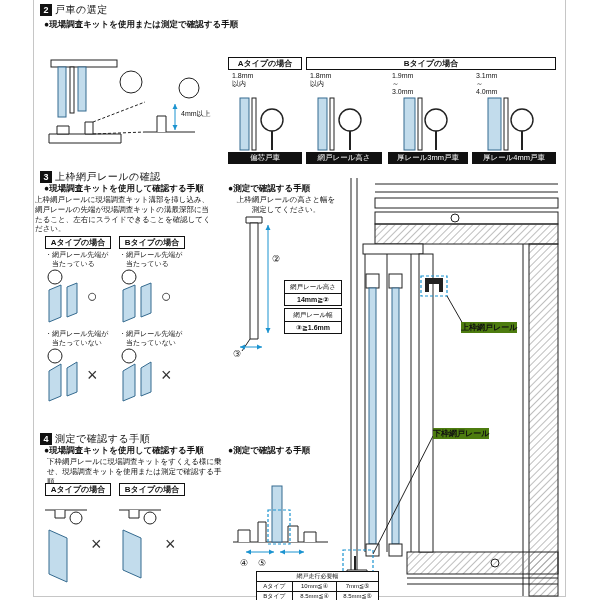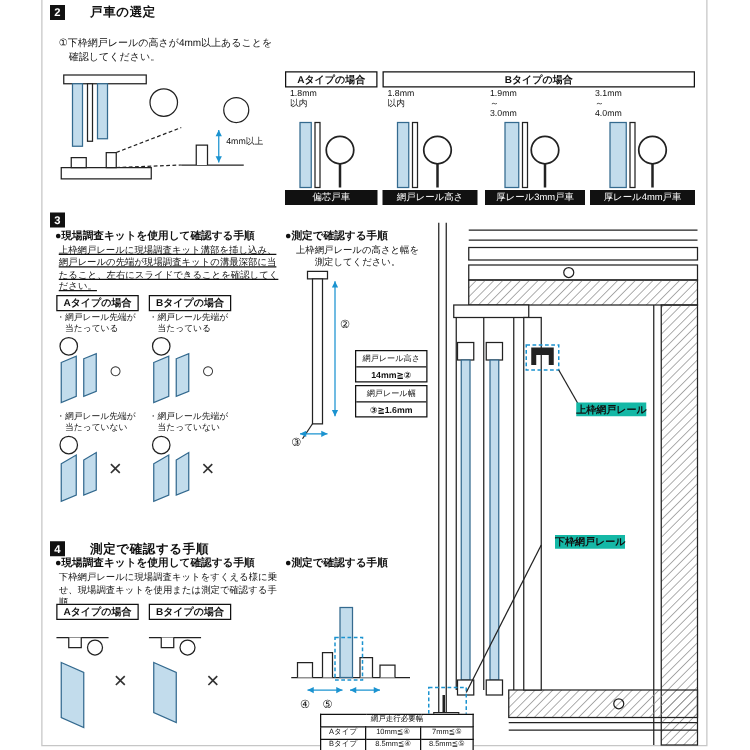--- a/index.html
+++ b/index.html
@@ -4,53 +4,52 @@
 <style>
   * { margin:0; padding:0; box-sizing:border-box; }
   html,body { width:600px; height:600px; background:#fff; }
   body { font-family:"Liberation Sans","DejaVu Sans",sans-serif; color:#111; }
   .canvas { position:relative; width:600px; height:600px; background:#fff; overflow:hidden; }
   .abs { position:absolute; }
   .page-border { position:absolute; left:33px; top:-1px; width:533px; height:598px; border:1px solid #c6c6c6; }
   .sec-header { display:flex; align-items:center; gap:3px; }
   .num-box { width:12px; height:12px; background:#111; color:#fff; font-size:9px; font-weight:bold;
              display:flex; align-items:center; justify-content:center; flex:0 0 auto; }
-  .sec-title { font-size:10px; font-weight:bold; letter-spacing:0.5px;margin-left:17px; }
+  .sec-title { font-size:10px; font-weight:normal; letter-spacing:0.5px; }
   .bullet { font-size:8.5px; font-weight:bold; }
   .body-text { font-size:8px; line-height:1.35; }
   .small-text { font-size:7.5px; line-height:1.3; }
   .pre { white-space:pre-line; }
   .type-header { border:1px solid #111; background:#fff; font-size:8px; font-weight:bold;
                  text-align:center; height:13px; line-height:11px; }
   .black-label { background:#111; color:#fff; font-size:7.5px; text-align:center; height:12px; line-height:12px; }
   .dim-text { font-size:7px; line-height:1.15; }
   .mini-label { font-size:7px; line-height:1.25; }
   .mark { font-size:18px; line-height:1; color:#333; }
   .diag { display:flex; align-items:center; gap:4px; }
   .label-box { border:1px solid #111; background:#fff; }
   .lb-top { font-size:6.5px; text-align:center; border-bottom:1px solid #111; padding:1.5px 2px; }
   .lb-bot { font-size:7px; font-weight:bold; text-align:center; padding:1.5px 2px; }
-  .callout { font-size:8px; font-weight:bold; background:#14b8a6;font-family:Liberation Mono, monospace; }
+  .callout { font-size:8px; font-weight:bold; background:#4d7c0f;font-family:Liberation Mono, monospace; }
   .circ-num { font-size:9px; }
   .spec-table { border-collapse:collapse; background:#fff; }
   .spec-table td { border:1px solid #111; font-size:6px; text-align:center; padding:0 2px; height:9px; line-height:9px; }
   svg { display:block; }
 </style>
 </head>
 <body>
 
 <div class="canvas">
   <div class="page-border"></div>
 
   <div class="abs sec-header" style="left:40px; top:3px;">
     <span class="num-box">2</span>
     <span class="sec-title">戸車の選定</span>
   </div>
-  <div class="abs body-text pre" style="left:47px; top:30px; width:190px;">①下枠網戸レールの高さが4mm以上あることを
-　確認してください。</div>
+  <div class="abs bullet" style="left:44px; top:19px;">●現場調査キットを使用または測定で確認する手順</div>
 
   <div class="abs" style="left:45px; top:58px;">
     <svg width="175" height="110">
       <rect x="6" y="2" width="66" height="7" fill="#fff" stroke="#222"></rect>
       <rect x="13" y="9" width="8" height="50" fill="#c2dcec" stroke="#346a8f"></rect>
       <rect x="25" y="9" width="4" height="46" fill="#fff" stroke="#222"></rect>
       <rect x="33" y="9" width="8" height="44" fill="#c2dcec" stroke="#346a8f"></rect>
       <circle cx="86" cy="24" r="11" fill="none" stroke="#222"></circle>
       <path d="M4,76 h72 v9 h-72 z" fill="#fff" stroke="#222"></path>
       <path d="M12,68 h12 v8 h-12 z" fill="#fff" stroke="#222"></path>
@@ -115,23 +114,24 @@
       <rect x="16" y="26" width="13" height="52" fill="#c2dcec" stroke="#346a8f"></rect>
       <rect x="32" y="26" width="4" height="52" fill="#fff" stroke="#222"></rect>
       <circle cx="50" cy="48" r="11" fill="none" stroke="#222" stroke-width="1.4"></circle>
       <line x1="50" y1="59" x2="50" y2="78" stroke="#222" stroke-width="2"></line>
     </svg></span>
   </div>
   <div class="abs black-label" style="left:472px; top:152px; width:84px;">厚レール4mm戸車</div>
 
   <div class="abs sec-header" style="left:40px; top:170px;">
     <span class="num-box">3</span>
+    <span class="sec-title">上枠網戸レールの確認</span>
   </div>
   <div class="abs bullet" style="left:44px; top:183px;">●現場調査キットを使用して確認する手順</div>
-  <div class="abs small-text" style="left:47px; top:195px; width:178px;text-decoration:underline;">上枠網戸レールに現場調査キット溝部を挿し込み、網戸レールの先端が現場調査キットの溝最深部に当たること、左右にスライドできることを確認してください。</div>
+  <div class="abs small-text" style="left:35px; top:195px; width:178px;">上枠網戸レールに現場調査キット溝部を挿し込み、網戸レールの先端が現場調査キットの溝最深部に当たること、左右にスライドできることを確認してください。</div>
 
   <div class="abs type-header" style="left:45px; top:236px; width:66px;">Aタイプの場合</div>
   <div class="abs type-header" style="left:119px; top:236px; width:66px;">Bタイプの場合</div>
 
   <div class="abs mini-label pre" style="left:45px; top:251px;">・網戸レール先端が
 　当たっている</div>
   <div class="abs mini-label pre" style="left:119px; top:251px;">・網戸レール先端が
 　当たっている</div>
 
   <div class="abs diag" style="left:45px; top:268px;">
@@ -245,21 +245,21 @@
       <line x1="112" y1="118" x2="128" y2="146" stroke="#222"></line>
       <rect x="8" y="372" width="30" height="28" fill="none" stroke="#1b93d0" stroke-dasharray="3,2" stroke-width="1.2"></rect>
       <path d="M12,392 h20 v6 h-20 z" fill="#fff" stroke="#222"></path>
       <line x1="20" y1="378" x2="20" y2="392" stroke="#222" stroke-width="2"></line>
       <line x1="98" y1="258" x2="38" y2="376" stroke="#222"></line>
       <circle cx="120" cy="40" r="4" fill="none" stroke="#222"></circle>
       <circle cx="160" cy="385" r="4" fill="none" stroke="#222"></circle>
     </svg>
   </div>
   <div class="abs callout" style="left:461px; top:322px;">上枠網戸レール</div>
-  <div class="abs callout" style="left:444px; top:428px;">下枠網戸レール</div>
+  <div class="abs callout" style="left:433px; top:428px;">下枠網戸レール</div>
 
   <div class="abs sec-header" style="left:40px; top:432px;">
     <span class="num-box">4</span>
     <span class="sec-title">測定で確認する手順</span>
   </div>
   <div class="abs bullet" style="left:44px; top:445px;">●現場調査キットを使用して確認する手順</div>
   <div class="abs small-text" style="left:47px; top:457px; width:180px;">下枠網戸レールに現場調査キットをすくえる様に乗せ、現場調査キットを使用または測定で確認する手順。</div>
 
   <div class="abs type-header" style="left:45px; top:483px; width:66px;">Aタイプの場合</div>
   <div class="abs type-header" style="left:119px; top:483px; width:66px;">Bタイプの場合</div>

